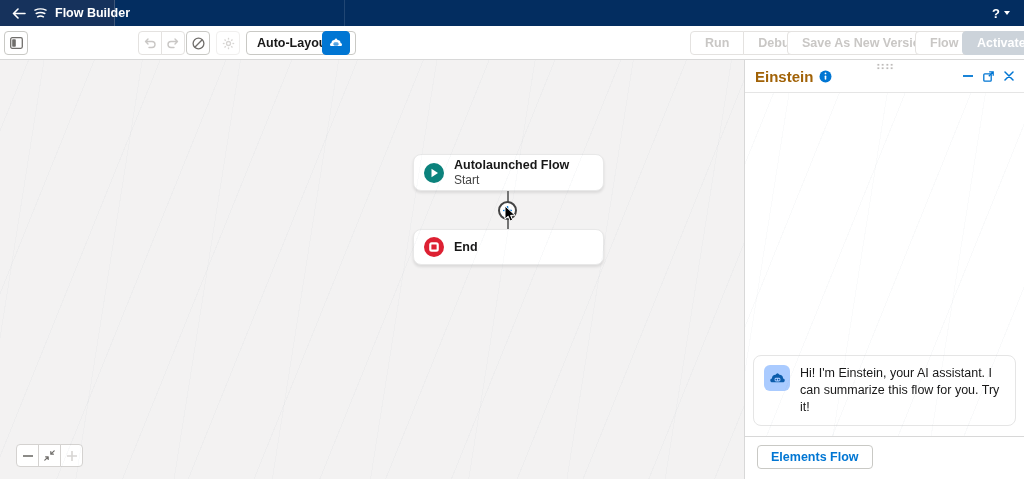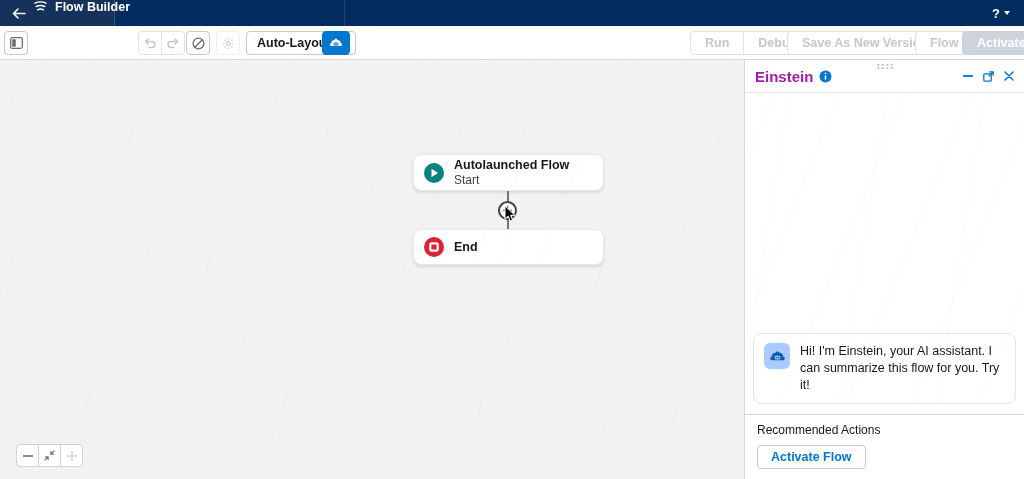--- a/index.html
+++ b/index.html
@@ -2,21 +2,21 @@
 <html><head>
 <meta charset="utf-8">
 <style>
   * { margin:0; padding:0; box-sizing:border-box; }
   html,body { width:1024px; height:479px; overflow:hidden; }
   body { font-family:"Liberation Sans", sans-serif; background:#f3f2f2; position:relative; }
 
   
   .app-header { position:absolute; top:0; left:0; width:1024px; height:26px;
     background:#032d60; display:flex; align-items:center; z-index:30; }
-  .hdr-left { width:115px; height:26px; background:#16325c; display:flex; 
+  .hdr-left { width:115px; height:26px; background:#16325c; display:flex; align-items:center;
     gap:8px; padding-left:12px; border-right:1px solid rgba(255,255,255,.18); }
   .hdr-seg2 { width:230px; height:26px; border-right:1px solid rgba(255,255,255,.12); }
   .hdr-title { color:#fff; font-size:12.5px; font-weight:bold; white-space:nowrap; }
   .hdr-back { background:none; border:none; cursor:pointer; display:flex; align-items:center; }
   .hdr-help { margin-left:auto; margin-right:14px; color:#fff; font-size:13px; font-weight:bold;
     display:flex; align-items:center; gap:4px; cursor:pointer; }
   .caret-down-w { width:0; height:0; border-left:3.5px solid transparent; border-right:3.5px solid transparent;
     border-top:4px solid #fff; }
 
   
@@ -60,21 +60,21 @@
     align-items:center; justify-content:center; cursor:pointer; }
   .zoom-btn:first-child { border-radius:4px 0 0 4px; }
   .zoom-btn:last-child { border-radius:0 4px 4px 0; }
   .zoom-btn + .zoom-btn { margin-left:-1px; }
 
   
   .panel { position:absolute; top:60px; left:744px; width:280px; height:419px; background:#fff;
     border-left:1px solid #d8d8d8; display:flex; flex-direction:column; }
   .panel-header { position:relative; height:33px; border-bottom:1px solid #e5e5e5; display:flex;
     align-items:center; padding:0 10px; gap:6px; }
-  .panel-title { font-size:15px; font-weight:bold; color:#a21caf; }
+  .panel-title { font-size:15px; font-weight:bold; color:#a16207; }
   .drag-handle { position:absolute; left:50%; top:3px; transform:translateX(-50%); width:18px; height:7px;
     background-image:radial-gradient(#b0adab 1px, transparent 1.1px); background-size:4.5px 3.5px; cursor:grab; }
   .panel-hdr-actions { margin-left:auto; display:flex; align-items:center; gap:10px; }
   .panel-body { position:relative; flex:1; }
   .chat-bubble { position:absolute; left:8px; bottom:10px; right:8px; border:1px solid #e5e5e5;
     border-radius:8px; background:#fff; padding:9px 10px; display:flex; gap:10px; align-items:flex-start; }
   .einstein-avatar { width:26px; height:26px; border-radius:6px; background:#aacbff; flex:0 0 auto;
     display:flex; align-items:center; justify-content:center; }
   .chat-text { font-size:12.5px; color:#181818; line-height:17px; }
   .panel-footer { border-top:1px solid #d8d8d8; padding:8px 12px 10px; }
@@ -305,16 +305,15 @@
             <rect x="4.6" y="5.4" width="4.8" height="3" rx="1.2" fill="#aacbff"></rect>
             <circle cx="6" cy="6.9" r="0.7" fill="#0b5cab"></circle>
             <circle cx="8" cy="6.9" r="0.7" fill="#0b5cab"></circle>
           </svg>
       </span>
       <span class="chat-text">Hi! I'm Einstein, your AI assistant. I can summarize this flow for you. Try it!</span>
     </div>
   </div>
 
   <div class="panel-footer">
-    <div class="rec-label">Recommended Actions</div>
-    <button class="summarize-btn">Activate Flow</button>
+    <button class="summarize-btn">Elements Flow</button>
   </div>
 </div>
 
 </body></html>

